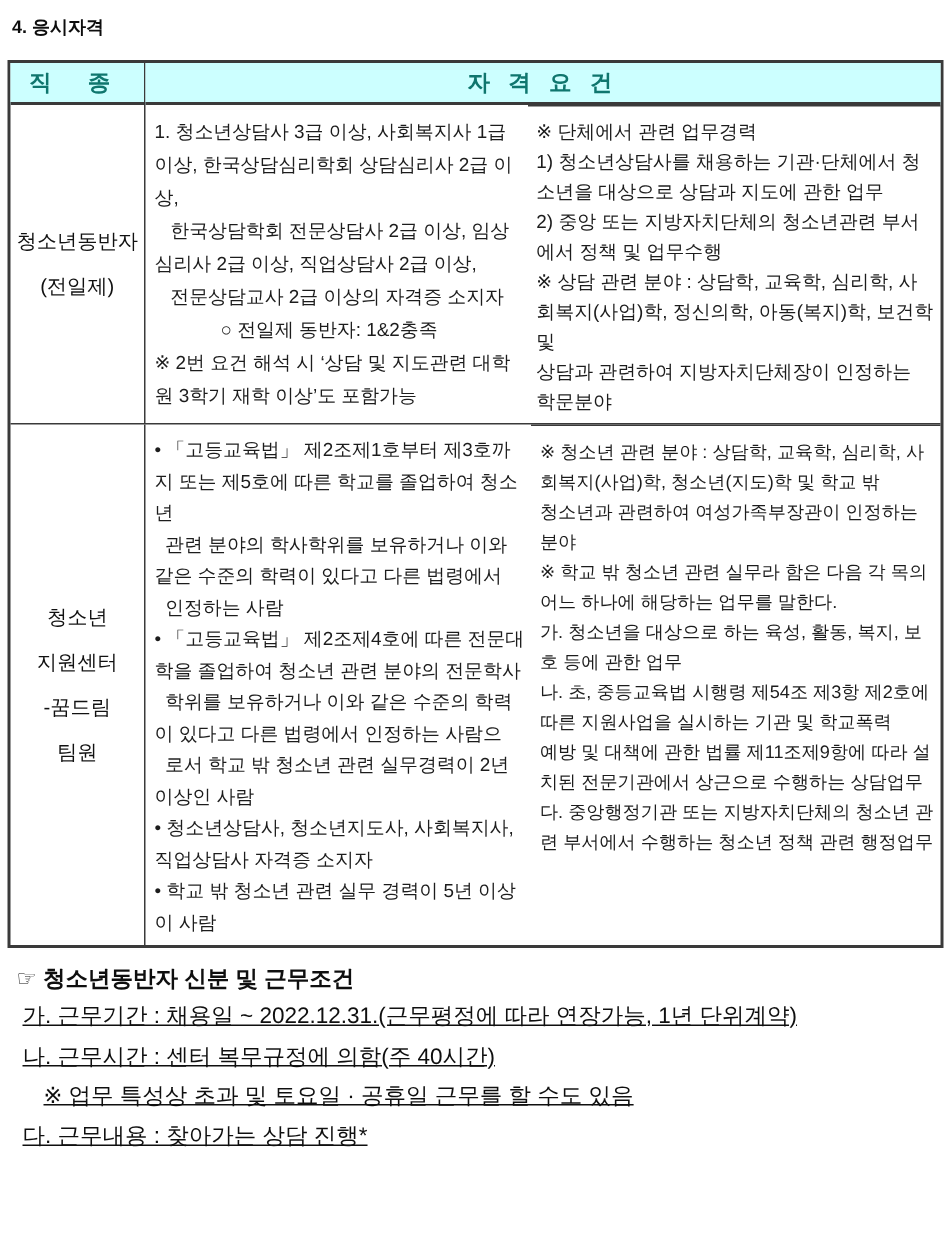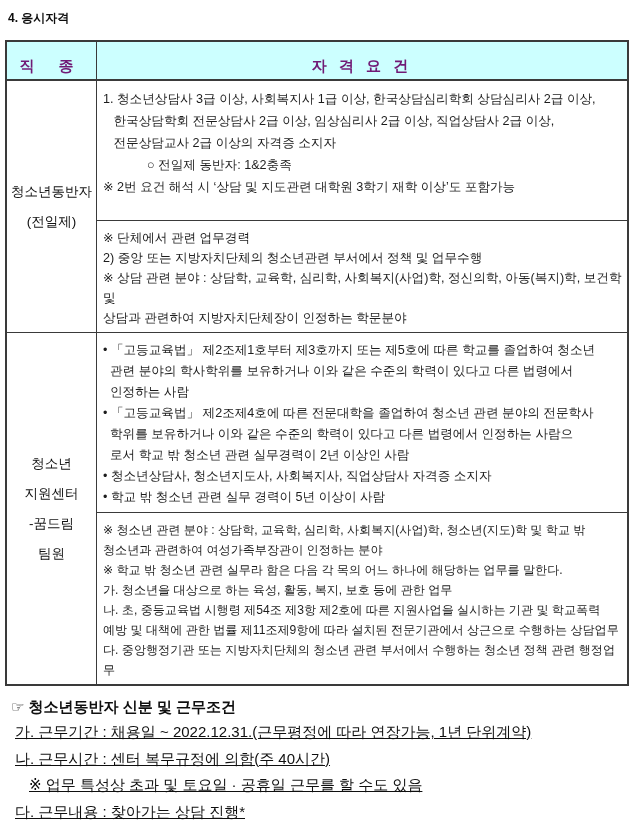--- a/index.html
+++ b/index.html
@@ -7,31 +7,31 @@
     width:633px;height:839px;overflow:hidden;background:#ffffff;
     font-family:"Liberation Sans","DejaVu Sans",sans-serif;color:#1c1c1c;
   }
   .page{padding:8px 3px 0 5px;box-sizing:border-box;}
   .doc-title{font-size:12px;font-weight:bold;color:#0d0d0d;margin:2px 0 13px 3px;}
 
   .tbl{width:624px;border:2px solid var(--border,#3a3a3a);box-sizing:border-box;}
   .thead,.trow{display:grid;grid-template-columns:90px 1fr;}
   .th{
     background:var(--header-bg,#ccffff);font-weight:bold;text-align:center;
-    font-size:15px;padding:15px 0 3px 0;border-bottom:2px solid var(--border,#3a3a3a);
-    letter-spacing:4px;color:#701a75;
+    font-size:15px;padding:4px 0 3px 0;border-bottom:2px solid var(--border,#3a3a3a);
+    letter-spacing:4px;color:#0f766e;
   }
   .th-job{border-right:1px solid var(--border,#3a3a3a);letter-spacing:10px;}
   .trow + .trow{border-top:1px solid var(--border,#3a3a3a);}
   .td-job{
     border-right:1px solid var(--border,#3a3a3a);
     display:flex;flex-direction:column;justify-content:center;align-items:center;
     text-align:right;font-size:13.5px;line-height:30px;color:#111;
   }
-  .td-req{display:flex;flex-direction:column;}
+  .td-req{display:flex;flex-direction:row;}
   .sec{
     padding:7px 4px 4px 6px;box-sizing:border-box;white-space:pre-wrap;
     font-size:12.6px;line-height:22px;color:#1c1c1c;
   }
   .sec + .sec{border-top:1px solid var(--border,#3a3a3a);}
   .s-1a{min-height:139px;}
   .s-1b{min-height:99px;line-height:20px;}
   .s-2a{min-height:168px;line-height:21px;}
   .s-2b{min-height:141px;font-size:12.1px;line-height:20px;}
   .line{white-space:pre-wrap;}
@@ -55,21 +55,21 @@
       <div class="th">자 격 요 건</div>
     </div>
 
     <div class="trow">
       <div class="td-job">
           <div class="line">청소년동반자</div>
           <div class="line">(전일제)</div>
         </div>
       <div class="td-req">
         <div class="sec s-1a"><div class="line">1. 청소년상담사 3급 이상, 사회복지사 1급 이상, 한국상담심리학회 상담심리사 2급 이상,</div><div class="line">   한국상담학회 전문상담사 2급 이상, 임상심리사 2급 이상, 직업상담사 2급 이상,</div><div class="line">   전문상담교사 2급 이상의 자격증 소지자</div><div class="line b">○ 전일제 동반자: 1&amp;2충족</div><div class="line">※ 2번 요건 해석 시 ‘상담 및 지도관련 대학원 3학기 재학 이상’도 포함가능</div></div>
-        <div class="sec s-1b"><div class="line">※ 단체에서 관련 업무경력</div><div class="line">2) 중앙 또는 지방자치단체의 청소년관련 부서에서 정책 및 업무수행</div><div class="line">※ 상담 관련 분야 : 상담학, 교육학, 심리학, 사회복지(사업)학, 정신의학, 아동(복지)학, 보건학 및</div><div class="line">상담과 관련하여 지방자치단체장이 인정하는 학문분야</div></div>
+        <div class="sec s-1b"><div class="line">※ 단체에서 관련 업무경력</div><div class="line">1) 청소년상담사를 채용하는 기관·단체에서 청소년을 대상으로 상담과 지도에 관한 업무</div><div class="line">2) 중앙 또는 지방자치단체의 청소년관련 부서에서 정책 및 업무수행</div><div class="line">※ 상담 관련 분야 : 상담학, 교육학, 심리학, 사회복지(사업)학, 정신의학, 아동(복지)학, 보건학 및</div><div class="line">상담과 관련하여 지방자치단체장이 인정하는 학문분야</div></div>
       </div>
     </div>
 
     <div class="trow">
       <div class="td-job">
           <div class="line">청소년</div>
           <div class="line">지원센터</div>
           <div class="line">-꿈드림</div>
           <div class="line">팀원</div>
         </div>

